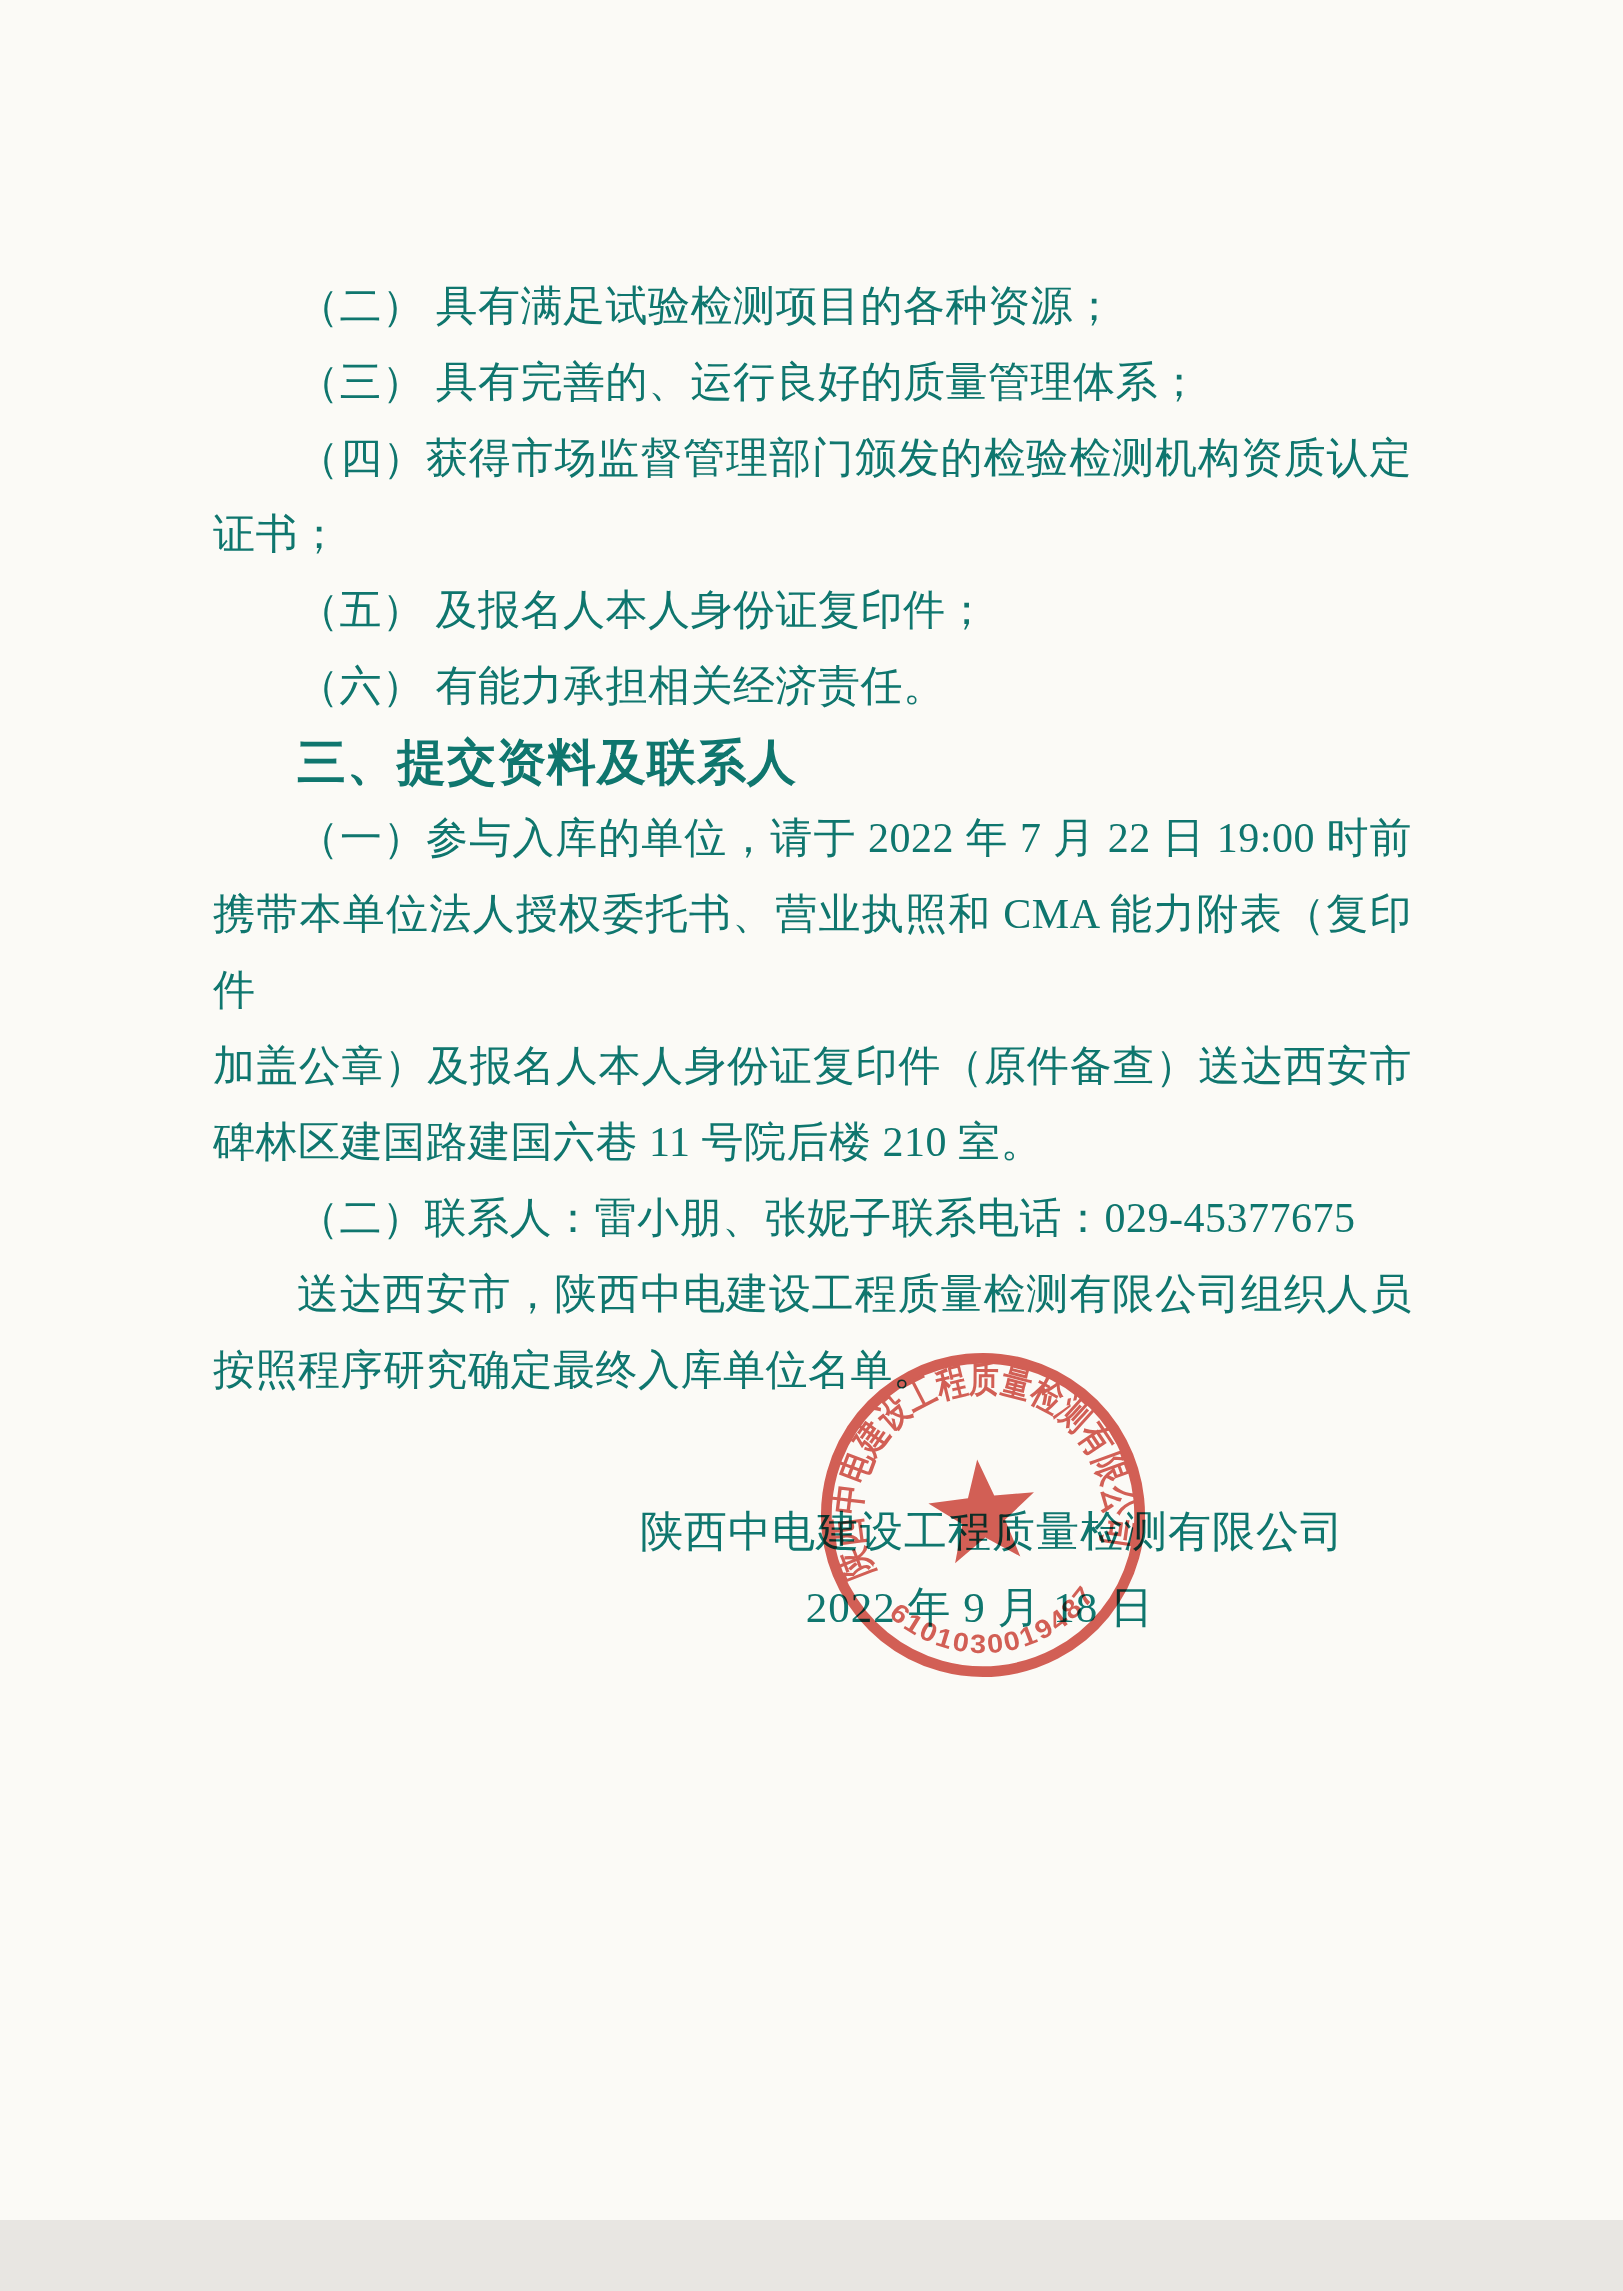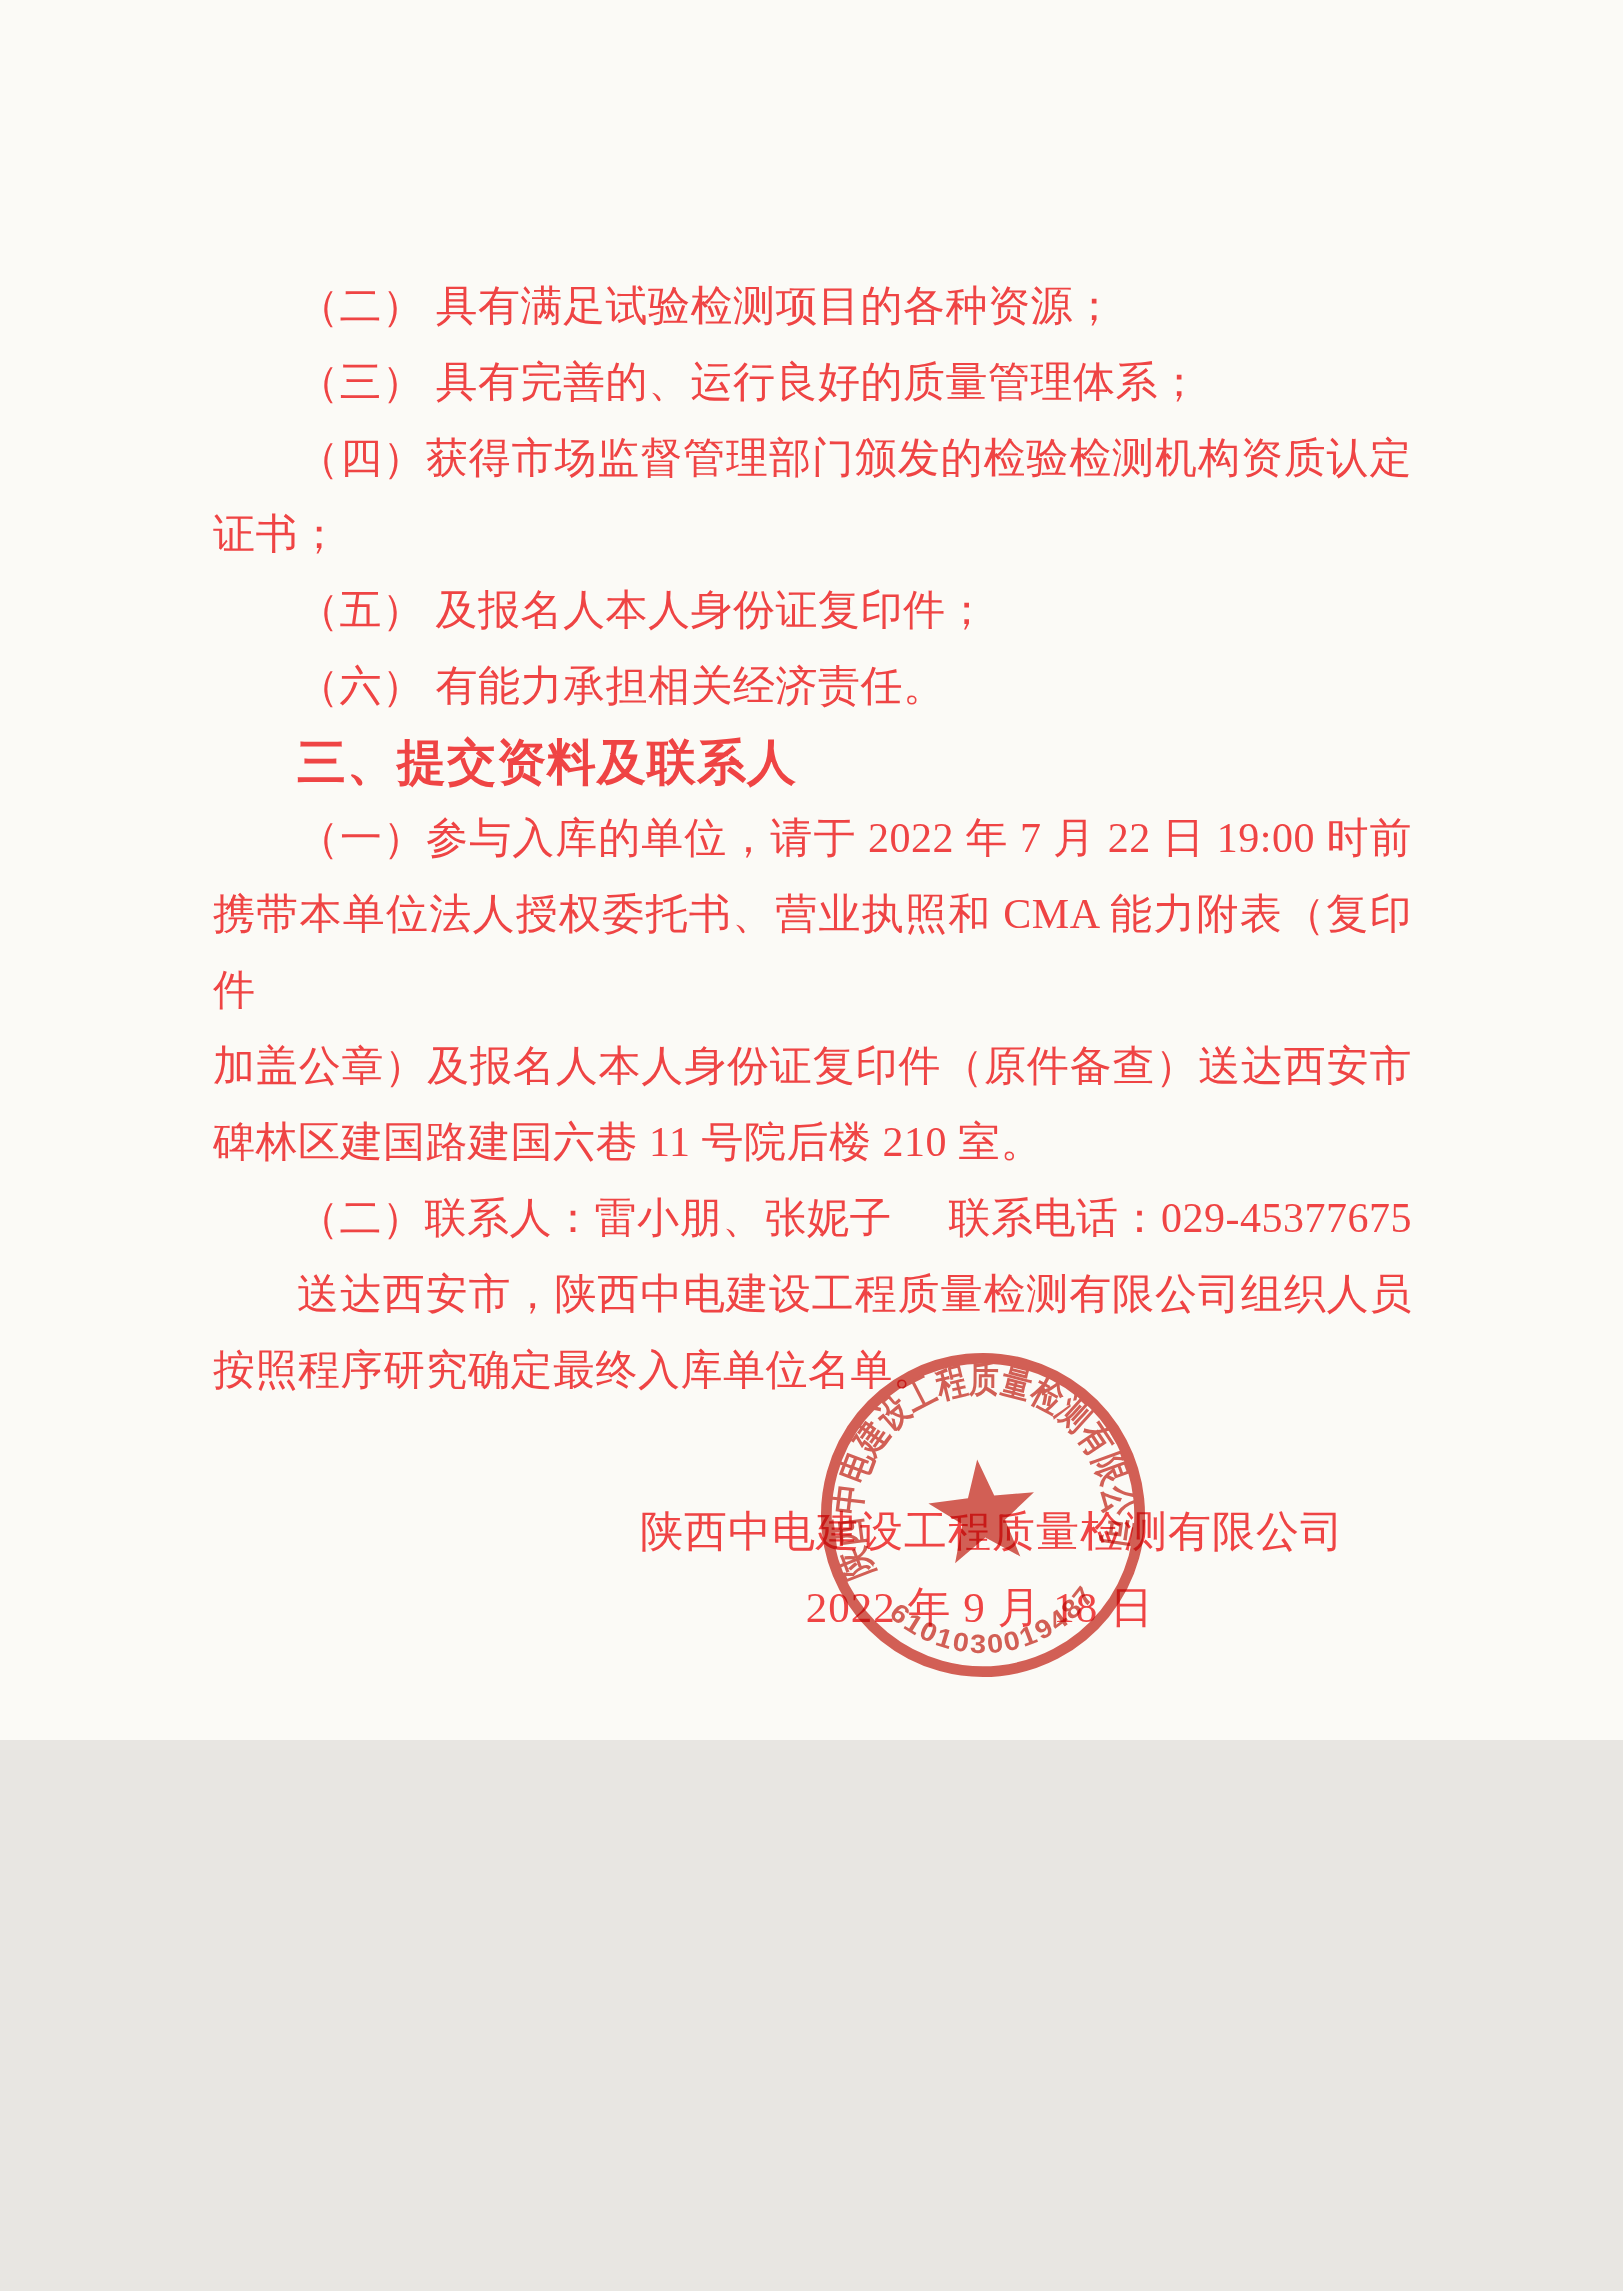--- a/index.html
+++ b/index.html
@@ -3,25 +3,25 @@
 <meta charset="utf-8">
 <style>
   html, body {
     margin: 0;
     padding: 0;
     background: #e8e6e2;
   }
   .page {
     position: relative;
     width: 1623px;
-    height: 1740px;
+    height: 2220px;
     background: #fbfaf6;
     overflow: hidden;
     font-family: "Liberation Serif", "DejaVu Serif", serif;
-    color: #ef4444;
+    color: #0f766e;
   }
   .body-text {
     position: absolute;
     left: 213px;
     top: 268px;
     width: 1199px;
     font-size: 42px;
     line-height: 76px;
     letter-spacing: 0.5px;
   }
@@ -35,21 +35,21 @@
     text-align-last: justify;
   }
   .heading {
     font-family: "Liberation Sans", "DejaVu Sans", sans-serif;
     font-weight: 700;
     font-size: 49px;
     letter-spacing: 1px;
   }
   .split {
     display: flex;
-    justify-content: space-between;
+    justify-content: flex-start;
     padding-left: 84px;
     text-indent: 0;
   }
   .signature {
     position: absolute;
     left: 213px;
     top: 1494px;
     width: 1199px;
     font-size: 43px;
     line-height: 76px;

